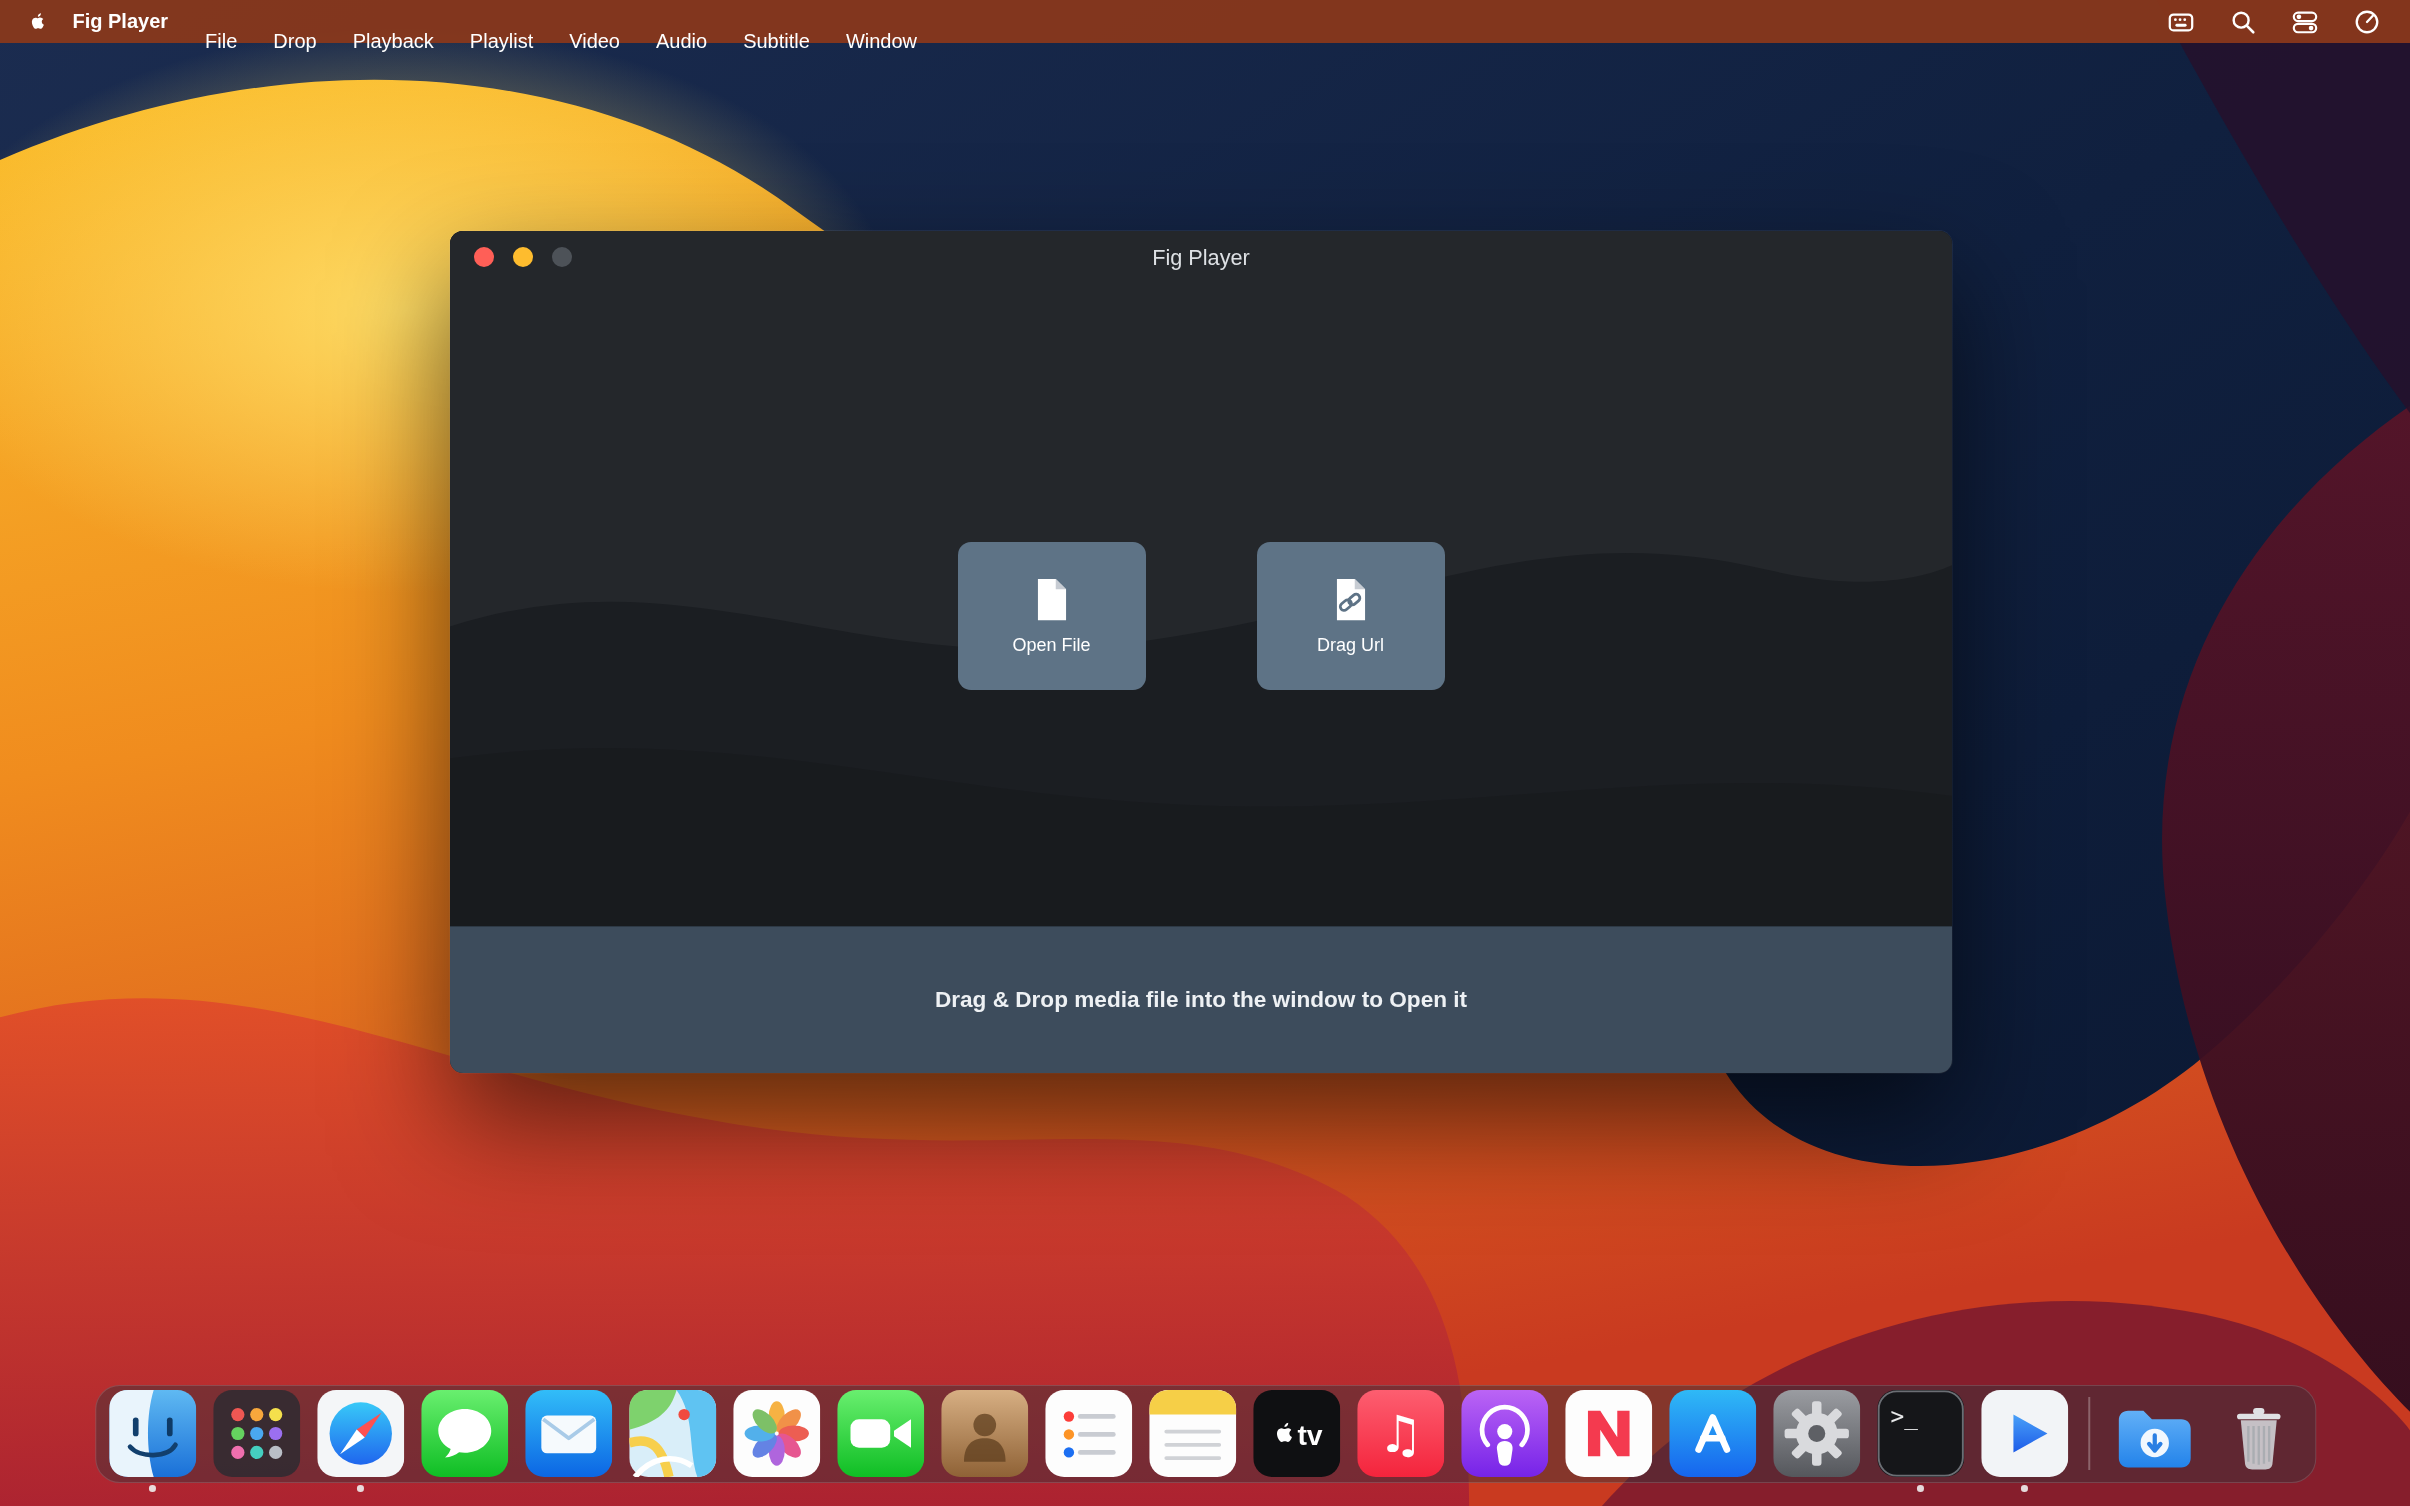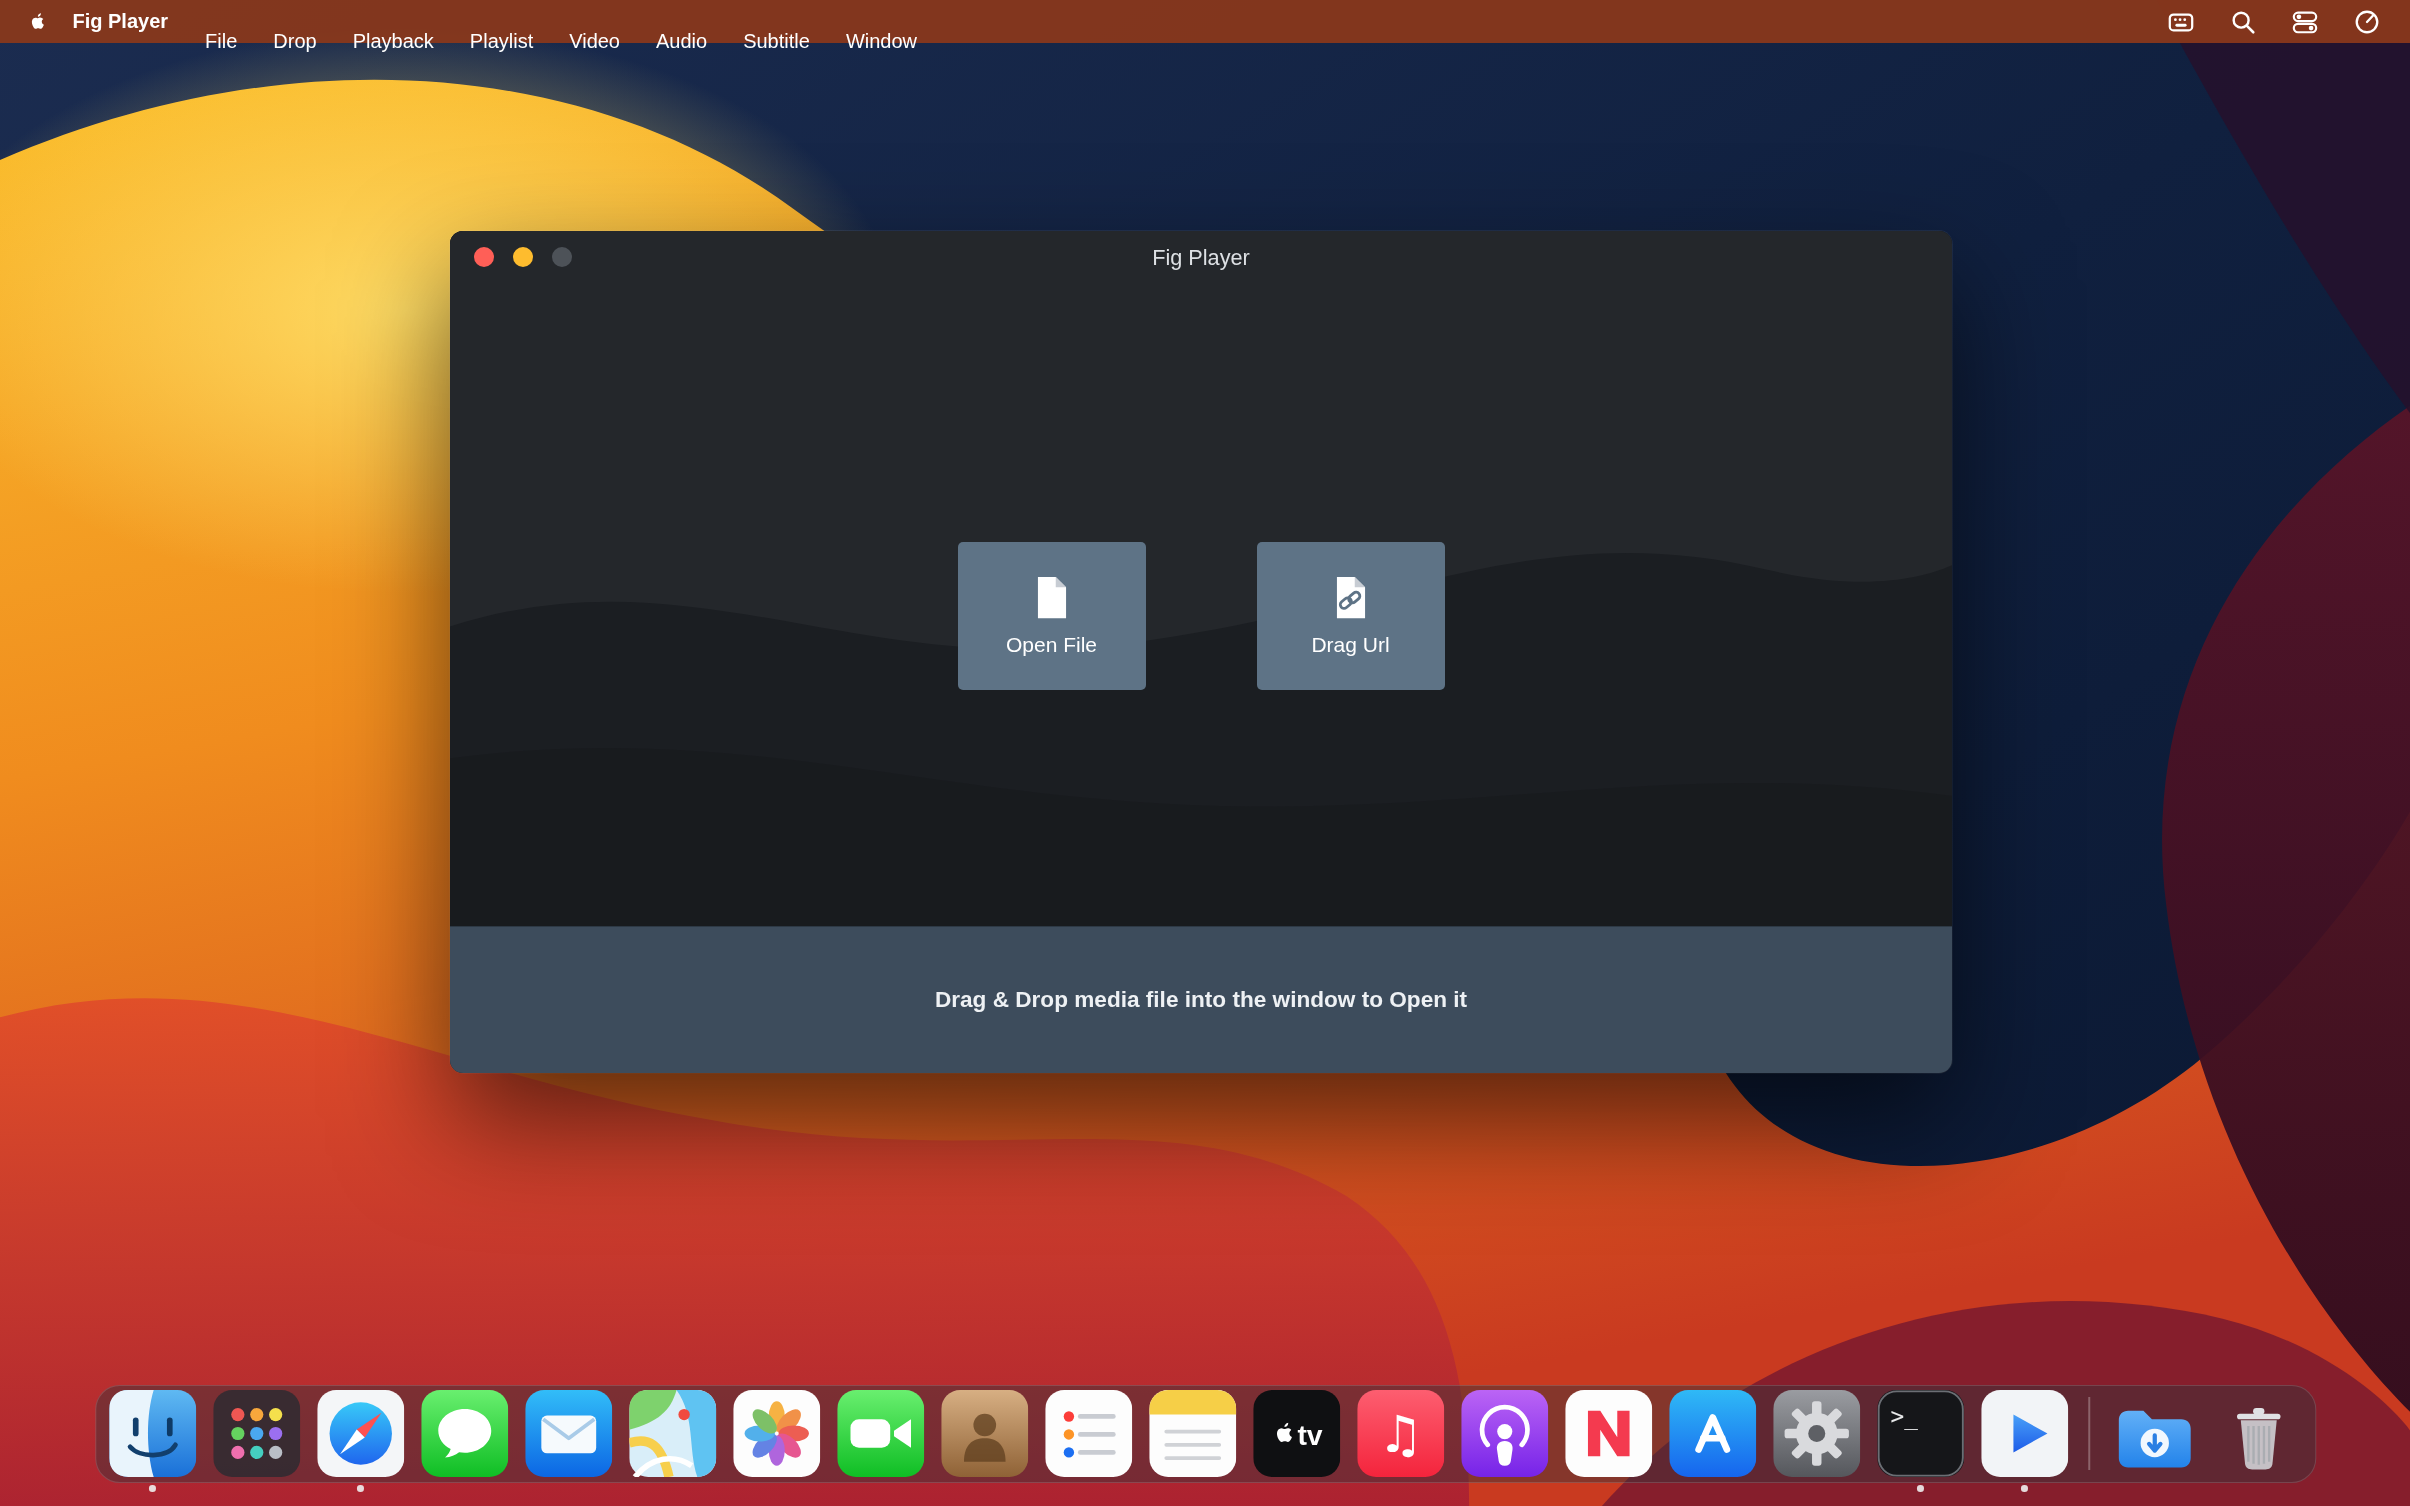--- a/index.html
+++ b/index.html
@@ -42,24 +42,24 @@
   .light.min   { background:#febc2e; }
   .light.zoom  { background:#4d5258; }
 
   .content-wave { position:absolute; top:0; left:0; z-index:1; }
 
   .buttons-row {
     position:absolute; top:311px; left:0; right:0; z-index:3;
     display:flex; justify-content:center; gap:111px;
   }
   .open-btn {
-    width:188px; height:148px; border-radius:5px; border:none; cursor:default;
+    width:188px; height:148px; border-radius:13px; border:none; cursor:default;
     background:var(--button-bg,#5e7386);
     display:flex; flex-direction:column; align-items:center; justify-content:center;
-    gap:13px; color:#fff; font-size:21px; font-family:inherit;
+    gap:13px; color:#fff; font-size:18px; font-family:inherit;
   }
   .window-footer {
     position:absolute; bottom:0; left:0; right:0; height:147px; z-index:3;
     background:var(--window-footer-bg,#3d4c5c);
     border-top:0.9px solid rgba(0,0,0,.25);
     display:flex; align-items:center; justify-content:center;
     color:#eef1f4; font-size:22.6px; font-weight:700;
   }
 
   

